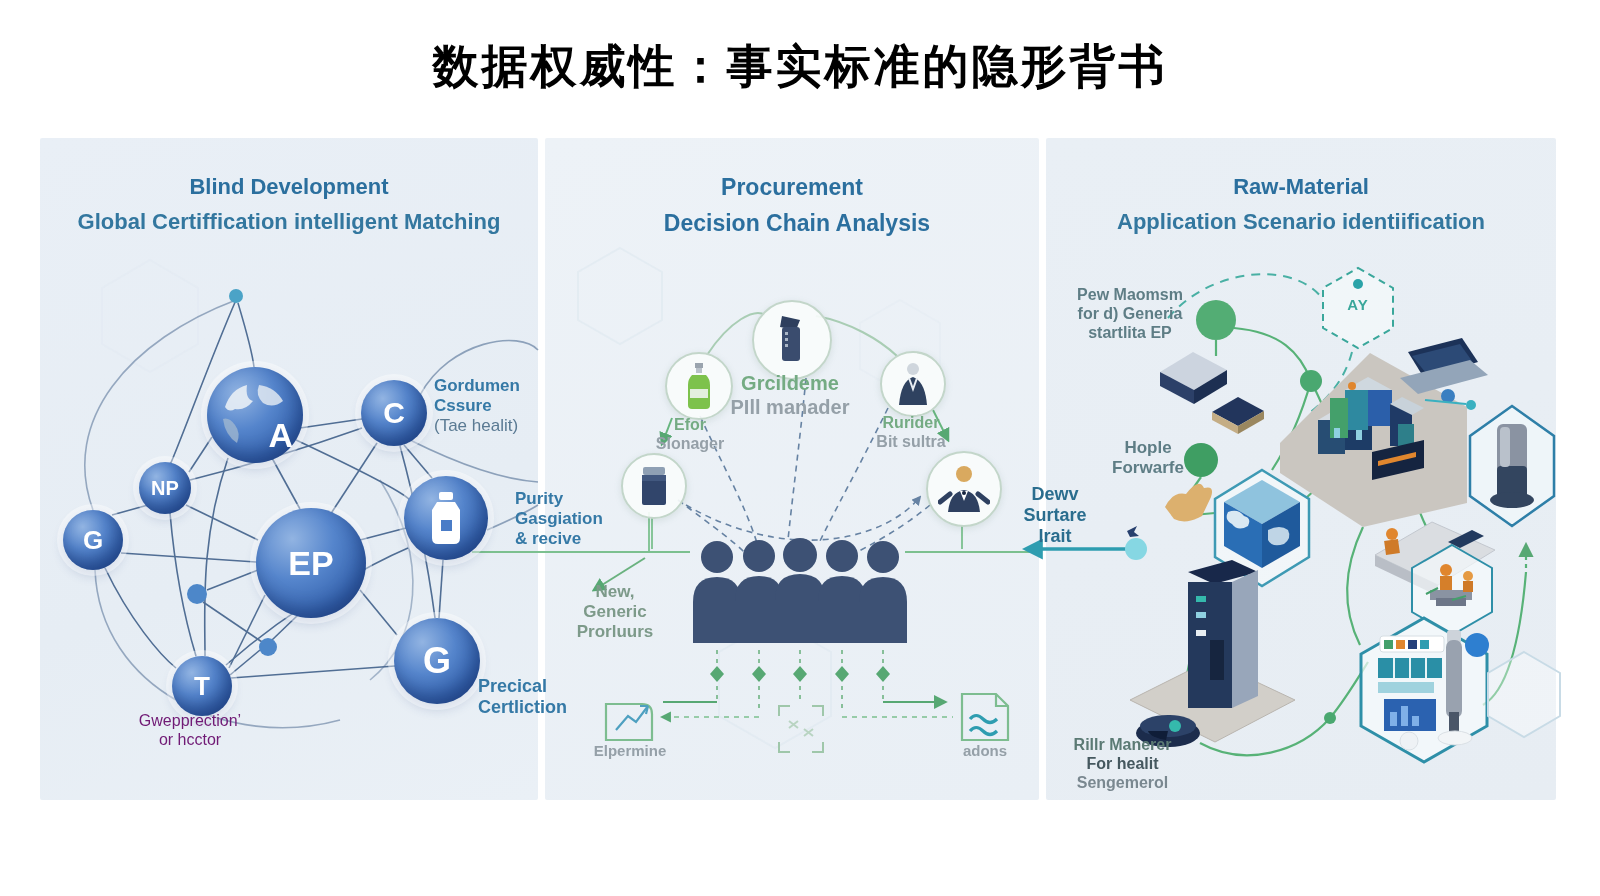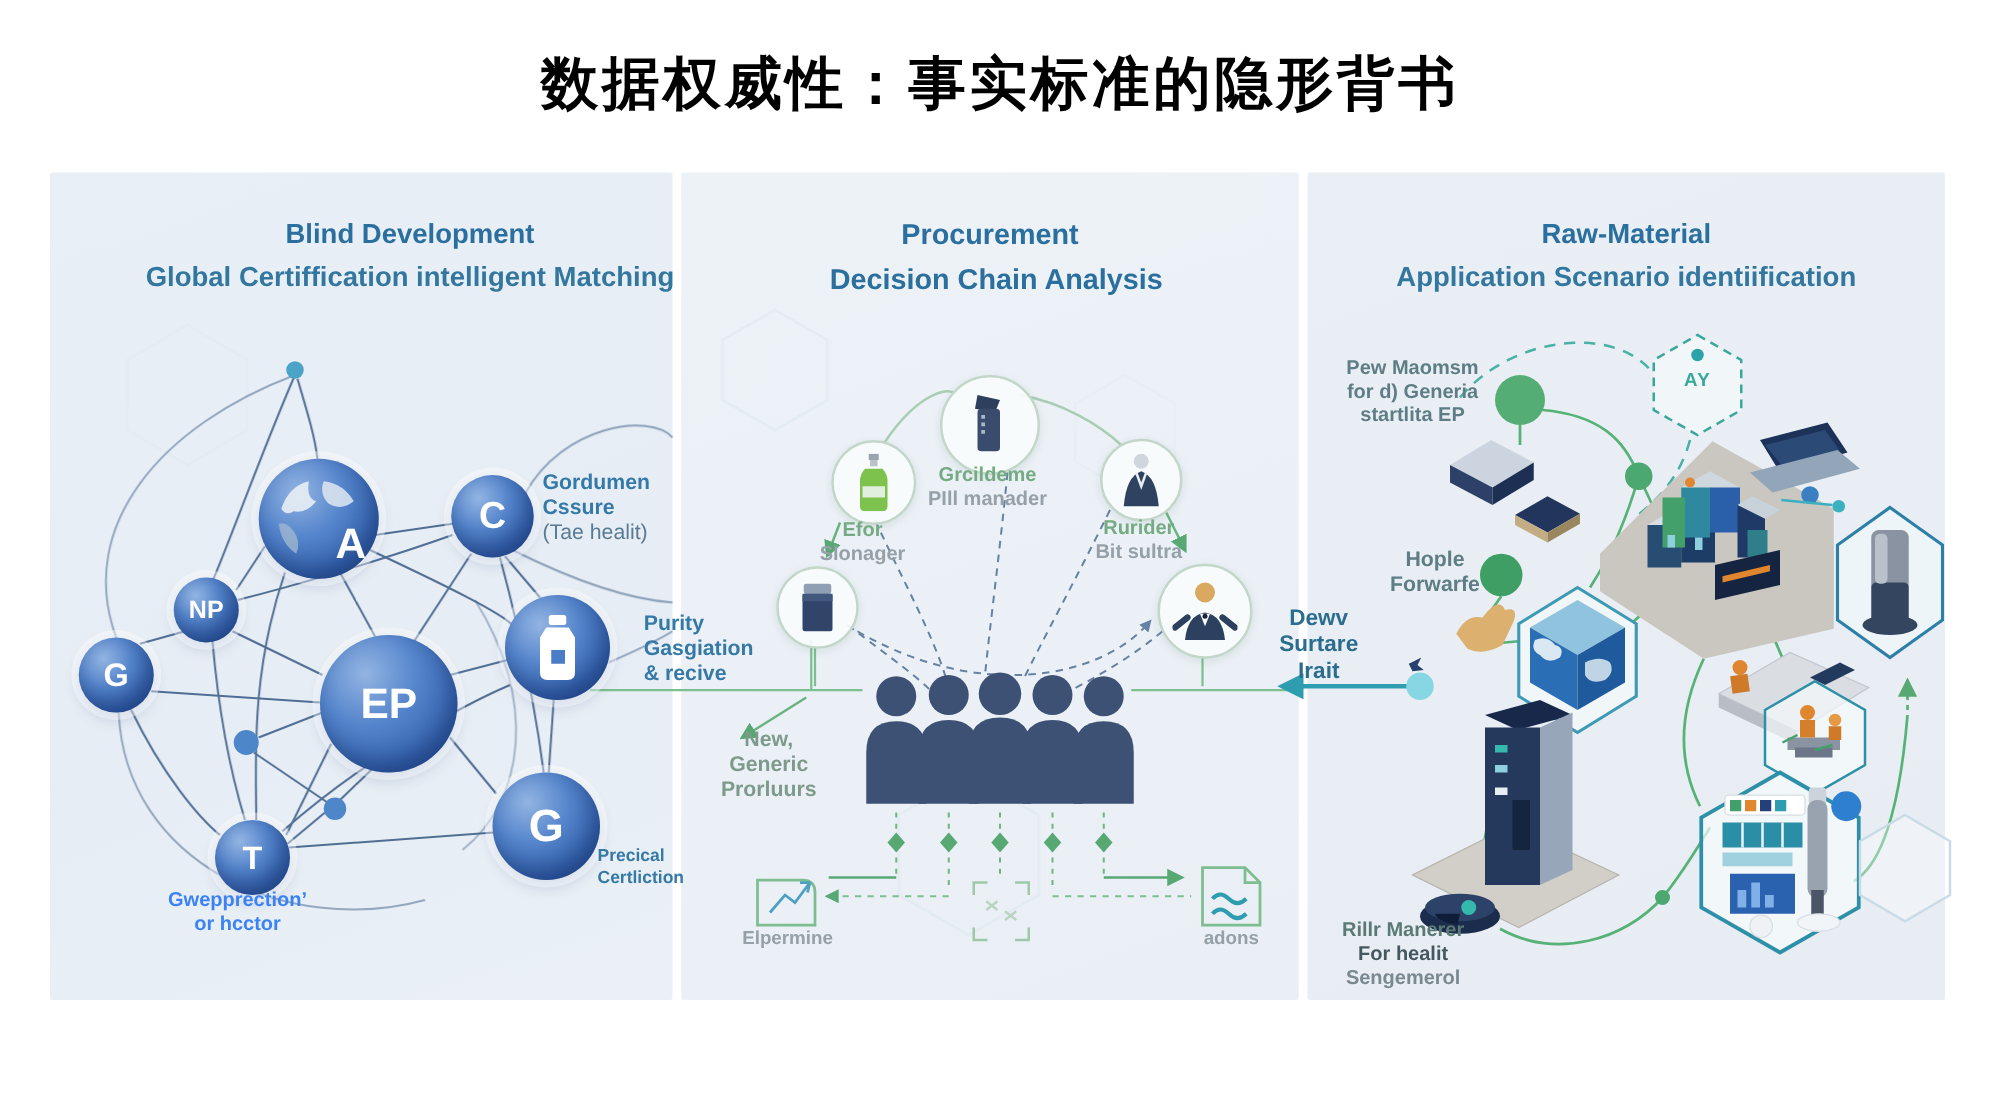--- a/index.html
+++ b/index.html
@@ -15,21 +15,21 @@
   .hdr{position:absolute;text-align:center;color:#2b6f9e;font-weight:700;line-height:1.0;}
   .hdr .l2{font-weight:600;color:#33779f;}
   .sphere{position:absolute;border-radius:50%;display:flex;align-items:center;justify-content:center;
           color:#ffffff;font-weight:700;
           background:radial-gradient(circle at 33% 28%, #92b4e2 0%, #5585cc 38%, #3563ae 72%, #284a8d 100%);
           box-shadow: inset -5px -9px 16px rgba(10,30,80,.35), 0 0 0 6px rgba(255,255,255,.40), 0 5px 12px rgba(40,70,130,.22);}
   .mcircle{position:absolute;border-radius:50%;border:2px solid #c3d6ca;background:rgba(249,252,251,.92);
            box-shadow:0 2px 7px rgba(110,145,135,.18);display:flex;align-items:center;justify-content:center;}
   .tl{position:absolute;line-height:1.18;}
   .c-blue{color:#3579a6;font-weight:700;}
-  .c-slate{color:#3b82f6;font-weight:700;}
+  .c-slate{color:#701a75;font-weight:400;}
   .c-green{color:#74ab83;font-weight:600;}
   .c-gray{color:#95a0a8;font-weight:700;}
   .c-tealgray{color:#5e7d85;font-weight:600;}
   .c-deepblue{color:#2a6d8e;font-weight:700;}
   .c-sage{color:#7d9a8a;font-weight:600;}
   .c-moss{color:#5b7a74;font-weight:600;}
   .center{text-align:center;}
 </style>
 </head>
 <body>
@@ -346,21 +346,21 @@
 
     <g>
       <polygon points="1512,406 1554,436 1554,496 1512,526 1470,496 1470,436" stroke="#2e7fa8" stroke-width="2.5" fill="rgba(240,247,250,.78)"></polygon>
       <rect x="1497" y="424" width="30" height="50" rx="6" fill="#8a93a2"></rect>
       <rect x="1497" y="466" width="30" height="34" rx="4" fill="#33455f"></rect>
       <ellipse cx="1512" cy="500" rx="22" ry="8" fill="#33455f"></ellipse>
       <rect x="1500" y="427" width="10" height="40" rx="4" fill="#b9c1cb"></rect>
     </g>
   </svg>
 
-  <div class="hdr" style="left:40px;top:176px;width:498px;font-size:22px;padding-left:39px;">
+  <div class="hdr" style="left:40px;top:176px;width:498px;font-size:22px;">
     <div>Blind Development</div>
     <div class="l2" style="margin-top:13px;">Global Certiffication intelligent Matching</div>
   </div>
 
   <div class="sphere" style="left:207px;top:367px;width:96px;height:96px;">
     <svg width="96" height="96" viewBox="0 0 96 96">
       <path d="M18,40 q6,-18 22,-22 q-2,14 6,16 q-8,10 -18,8 q-6,4 -10,-2 z" fill="#e8eef5" opacity=".9"></path>
       <path d="M52,18 q16,2 24,16 q-10,8 -20,2 q-8,-8 -4,-18 z" fill="#dfe8f1" opacity=".85"></path>
       <path d="M16,52 q2,16 14,24 q4,-10 -2,-18 q-6,-8 -12,-6 z" fill="#9fb6cf" opacity=".8"></path>
     </svg>
@@ -395,21 +395,21 @@
   <div class="tl c-blue" style="left:434px;top:376px;font-size:17px;">
     <div>Gordumen</div>
     <div>Cssure</div>
     <div style="color:#5a7a93;font-weight:500;">(Tae healit)</div>
   </div>
   <div class="tl c-blue" style="left:515px;top:489px;font-size:17px;">
     <div>Purity</div>
     <div>Gasgiation</div>
     <div>&amp; recive</div>
   </div>
-  <div class="tl c-blue" style="left:478px;top:676px;font-size:14px;">
+  <div class="tl c-blue" style="left:478px;top:676px;font-size:18px;">
     <div>Precical</div>
     <div>Certliction</div>
   </div>
   <div class="tl c-slate center" style="left:115px;top:712px;width:150px;font-size:16px;">
     <div>Gwepprection’</div>
     <div>or hcctor</div>
   </div>
 
   <div class="hdr" style="left:545px;top:176px;width:494px;font-size:23px;">
     <div>Procurement</div>
@@ -450,21 +450,21 @@
   <div class="mcircle" style="left:926px;top:451px;width:72px;height:72px;">
     <svg width="52" height="50" viewBox="0 0 52 50">
       <circle cx="26" cy="10" r="8" fill="#d9a95f"></circle>
       <path d="M10,48 q2,-20 16,-22 q14,2 16,22 z" fill="#2e4060"></path>
       <path d="M22,27 l4,10 l4,-10 z" fill="#ffffff"></path>
       <circle cx="26" cy="29" r="2" fill="#16243f"></circle>
       <path d="M12,30 L2,38 M40,30 L50,38" stroke="#2e4060" stroke-width="5" stroke-linecap="round"></path>
     </svg>
   </div>
 
-  <div class="tl center" style="left:730px;top:372px;width:120px;font-size:16px;">
+  <div class="tl center" style="left:730px;top:372px;width:120px;font-size:20px;">
     <div class="c-green">Grcildeme</div>
     <div class="c-gray">PIll manader</div>
   </div>
   <div class="tl center" style="left:635px;top:416px;width:110px;font-size:16px;">
     <div class="c-green">Efor</div>
     <div class="c-gray">Slonager</div>
   </div>
   <div class="tl center" style="left:856px;top:414px;width:110px;font-size:16px;">
     <div class="c-green">Rurider</div>
     <div class="c-gray">Bit sultra</div>

